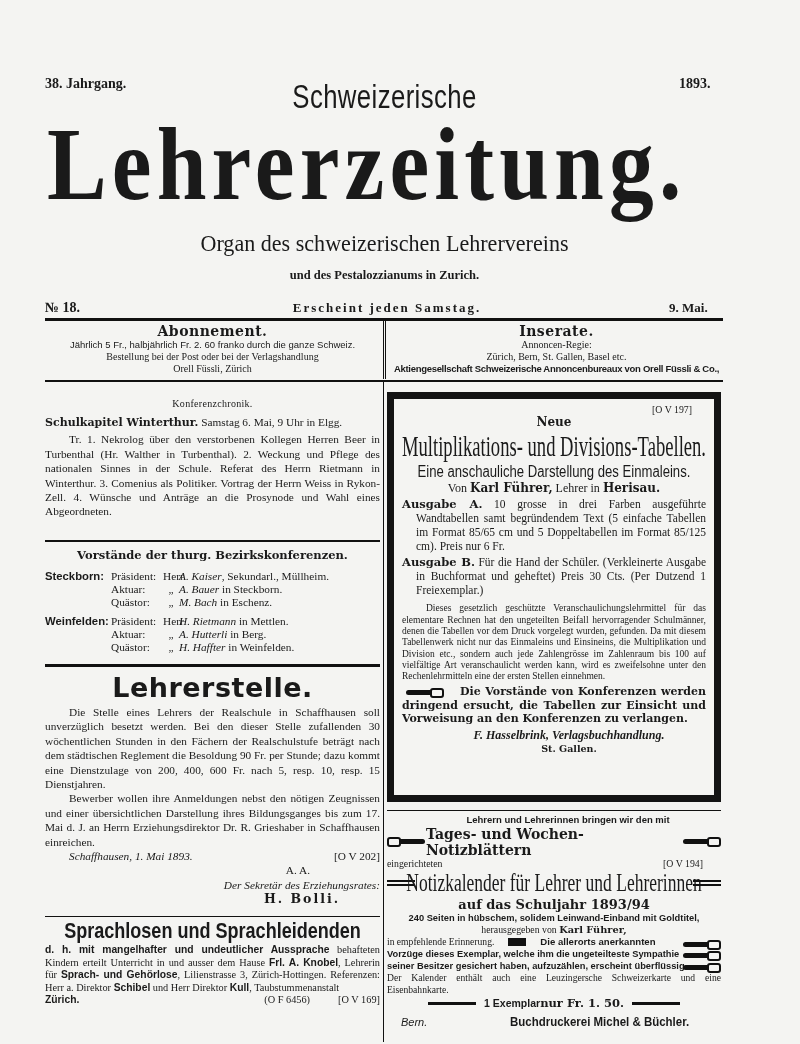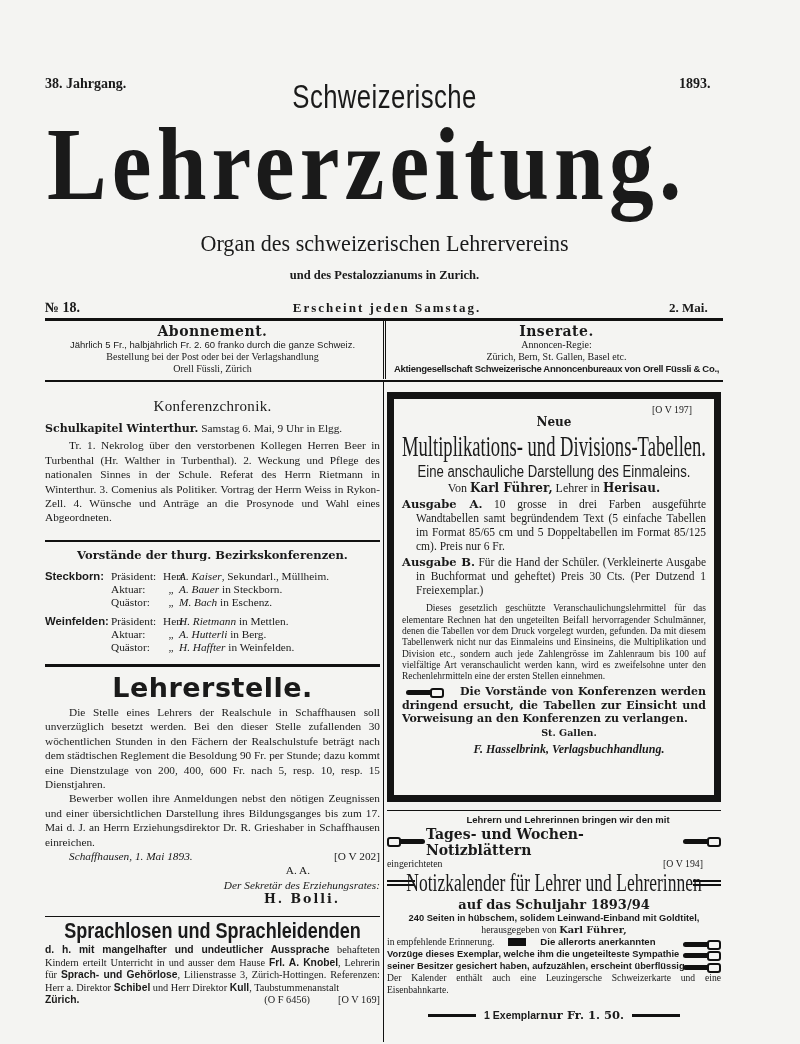--- a/index.html
+++ b/index.html
@@ -62,21 +62,21 @@
 <div class="page">
 
   <div class="abs year">38. Jahrgang.</div>
   <div class="abs yr">1893.</div>
   <div class="abs super">Schweizerische</div>
   <div class="abs title">Lehrerzeitung.</div>
   <div class="abs organ">Organ des schweizerischen Lehrervereins</div>
   <div class="abs pesta">und des Pestalozzianums in Zurich.</div>
   <div class="abs num">№ 18.</div>
   <div class="abs ersch">Erscheint jeden Samstag.</div>
-  <div class="abs date">2. Mai.</div>
+  <div class="abs date">9. Mai.</div>
 
   <div class="rule" style="left:28px;top:318px;width:678px;height:3px;"></div>
 
   <div class="abs abo">
     <div class="boxhead heavy">Abonnement.</div>
     <div class="small sans" style="font-size:9.5px;">Jährlich 5 Fr., halbjährlich Fr. 2. 60 franko durch die ganze Schweiz.</div>
     <div class="small">Bestellung bei der Post oder bei der Verlagshandlung</div>
     <div class="small">Orell Füssli, Zürich</div>
   </div>
   <div class="rule" style="left:366px;top:321px;width:1px;height:58px;"></div>
@@ -84,21 +84,21 @@
   <div class="abs ins">
     <div class="boxhead heavy">Inserate.</div>
     <div class="small">Annoncen-Regie:</div>
     <div class="small">Zürich, Bern, St. Gallen, Basel etc.</div>
     <div class="small sans bold" style="font-size:9.5px;letter-spacing:-0.3px;">Aktiengesellschaft Schweizerische Annoncenbureaux von Orell Füssli &amp; Co.,</div>
   </div>
   <div class="rule" style="left:28px;top:380px;width:678px;height:2px;"></div>
   <div class="rule" style="left:366px;top:382px;width:1px;height:660px;"></div>
 
   <div class="abs lcol" style="top:398px;">
-    <div class="sech" style="font-size:15px;letter-spacing:0.3px;margin-bottom:6px;">Konferenzchronik.</div>
+    <div class="sech" style="font-size:10px;letter-spacing:0.3px;margin-bottom:6px;">Konferenzchronik.</div>
     <div class="txt">
       <span class="heavy" style="font-size:11px;">Schulkapitel Winterthur.</span><span> Samstag 6. Mai, 9 Uhr in Elgg.</span>
     </div>
     <div class="txt indent" style="margin-top:2px;">Tr. 1. Nekrolog über den verstorbenen Kollegen Herren Beer in Turbenthal (Hr. Walther in Turbenthal). 2. Weckung und Pflege des nationalen Sinnes in der Schule. Referat des Herrn Rietmann in Winterthur. 3. Comenius als Politiker. Vortrag der Herrn Weiss in Rykon-Zell. 4. Wünsche und Anträge an die Prosynode und Wahl eines Abgeordneten.</div>
   </div>
   <div class="rule" style="left:28px;top:540px;width:335px;height:2px;"></div>
 
   <div class="abs lcol" style="top:548px;">
     <div class="sech heavy" style="font-size:11.5px;margin-bottom:8px;">Vorstände der thurg. Bezirkskonferenzen.</div>
 
@@ -176,22 +176,22 @@
         <b class="heavy">Ausgabe B.</b><span> Für die Hand der Schüler. (Verkleinerte Ausgabe in Buchformat und geheftet) Preis 30 Cts. (Per Dutzend 1 Freiexemplar.)</span>
       </div>
       <div class="txt" style="font-size:9.5px;line-height:11.3px;text-indent:24px;margin-top:6px;">Dieses gesetzlich geschützte Veranschaulichungslehrmittel für das elementare Rechnen hat den ungeteilten Beifall hervorragender Schulmänner, denen die Tabellen vor dem Druck vorgelegt wurden, gefunden. Da mit diesem Tabellenwerk nicht nur das Einmaleins und Einsineins, die Multiplikation und Division etc., sondern auch jede Zahlengrösse im Zahlenraum bis 100 auf vielfältige Art veranschaulicht werden kann, wird es zweifelsohne unter den Rechenlehrmitteln eine der ersten Stellen einnehmen.</div>
       <div style="display:flex;margin-top:3px;">
         <div style="width:0;flex:none;"></div>
         <div class="txt heavy" style="font-size:11px;line-height:13.5px;text-indent:58px;position:relative;">
           <span class="hand handr" style="position:absolute;left:2px;top:0;"></span>
           <span>Die Vorstände von Konferenzen werden dringend ersucht, die Tabellen zur Einsicht und Vorweisung an den Konferenzen zu verlangen.</span>
         </div>
       </div>
+      <div class="txt ital bold" style="text-align:center;font-size:12px;padding-left:30px;margin-top:2px;">F. Hasselbrink, Verlagsbuchhandlung.</div>
       <div class="txt heavy" style="text-align:center;font-size:9.5px;padding-left:30px;">St. Gallen.</div>
-      <div class="txt ital bold" style="text-align:center;font-size:12px;padding-left:30px;margin-top:2px;">F. Hasselbrink, Verlagsbuchhandlung.</div>
     </div>
   </div>
   <div class="rule" style="left:370px;top:810px;width:334px;height:1px;"></div>
 
   <div class="abs lower" style="top:814px;">
     <div class="txt sans bold" style="font-size:9.5px;text-align:center;padding-left:28px;line-height:12px;">Lehrern und Lehrerinnen bringen wir den mit</div>
     <div style="display:flex;align-items:center;justify-content:space-between;">
       <span class="hand"></span>
       <span class="heavy" style="font-size:14px;">Tages- und Wochen-Notizblättern</span>
       <span class="hand handr"></span>
@@ -218,21 +218,25 @@
     </div>
     <div class="sans bold" style="font-size:9.3px;line-height:12px;display:flex;">
       <span style="flex:1;">Vorzüge dieses Exemplar, welche ihm die ungeteilteste Sympathie</span>
       <span class="hand handr" style="width:28px;height:11px;"></span>
     </div>
     <div class="sans bold" style="font-size:9.3px;line-height:12px;display:flex;">
       <span style="flex:1;">seiner Besitzer gesichert haben, aufzuzählen, erscheint überflüssig.</span>
       <span class="hand handr" style="width:28px;height:11px;"></span>
     </div>
     <div class="txt" style="font-size:9.6px;line-height:12px;">Der Kalender enthält auch eine Leuzingersche Schweizerkarte und eine Eisenbahnkarte.</div>
-    <div style="display:flex;align-items:center;justify-content:center;margin-top:12px;">
+    <div style="display:flex;align-items:center;justify-content:center;margin-top:0;">
       <span class="rule" style="position:static;display:inline-block;width:48px;height:3px;margin-right:8px;"></span>
       <span class="sans bold" style="font-size:10.5px;">1 Exemplar </span>
       <b class="heavy" style="font-size:11.5px;">nur Fr. 1. 50.</b>
       <span class="rule" style="position:static;display:inline-block;width:48px;height:3px;margin-left:8px;"></span>
     </div>
+    <div style="display:flex;align-items:baseline;margin-top:4px;">
+      <i class="sans" style="font-size:11px;padding-left:14px;width:120px;">Bern.</i>
+      <span class="sans bold" style="font-size:13.5px;transform:scaleX(0.85);transform-origin:left;white-space:nowrap;">Buchdruckerei Michel &amp; Büchler.</span>
+    </div>
   </div>
 
 </div>
 
 </body></html>

